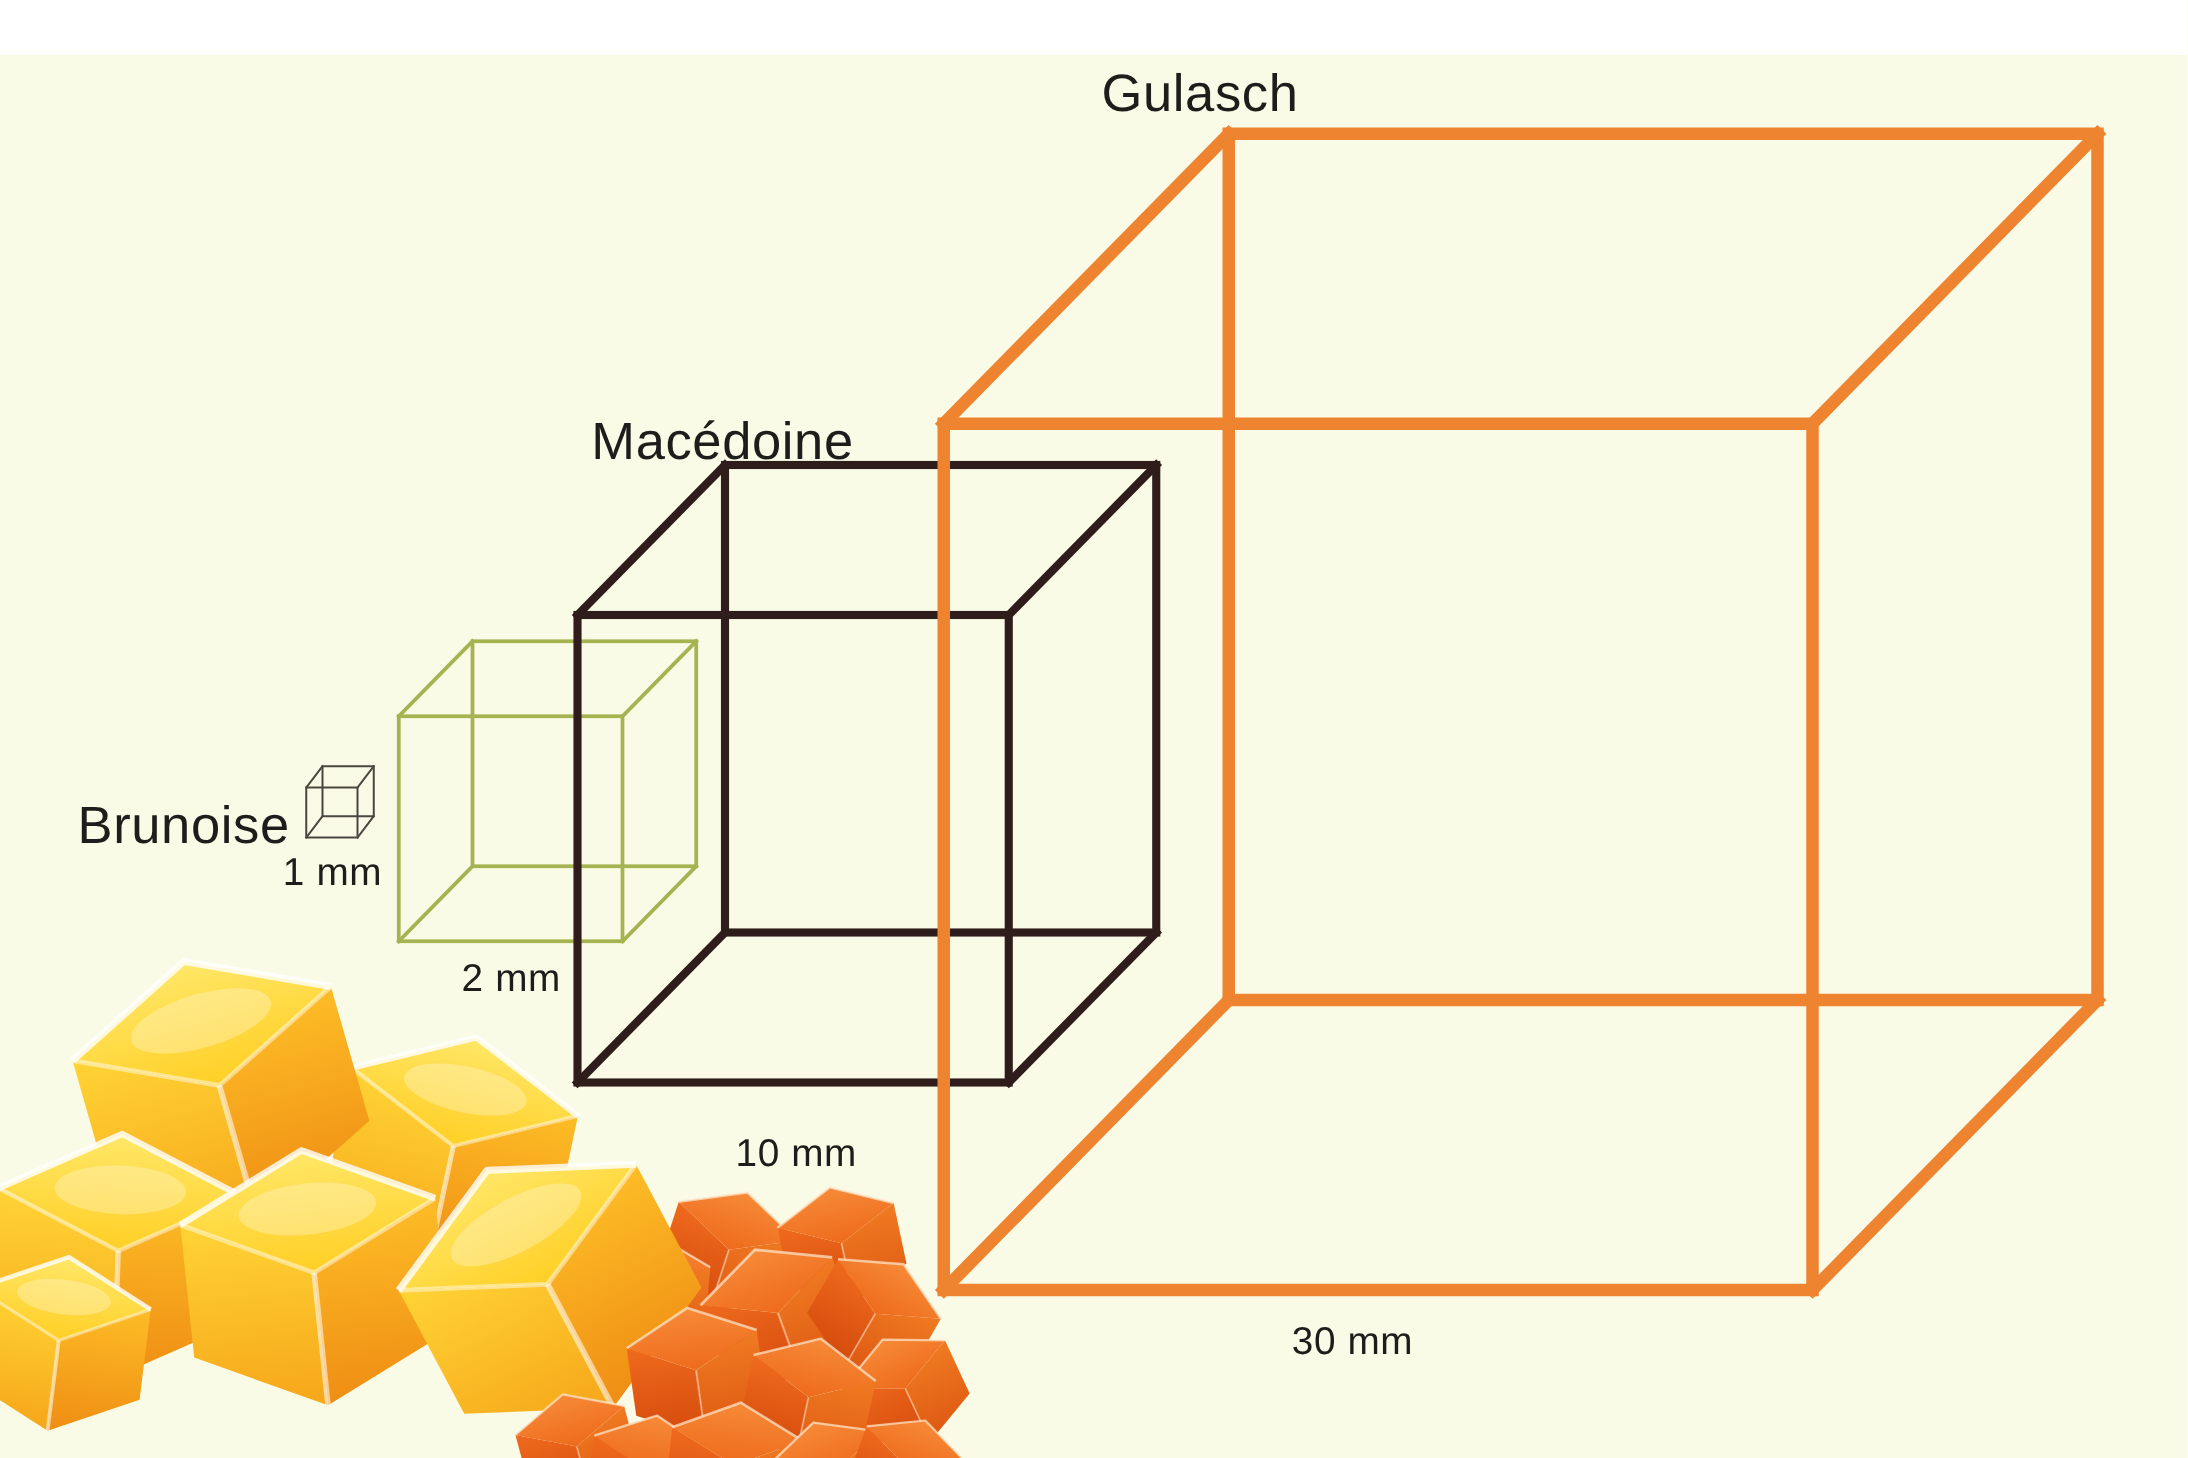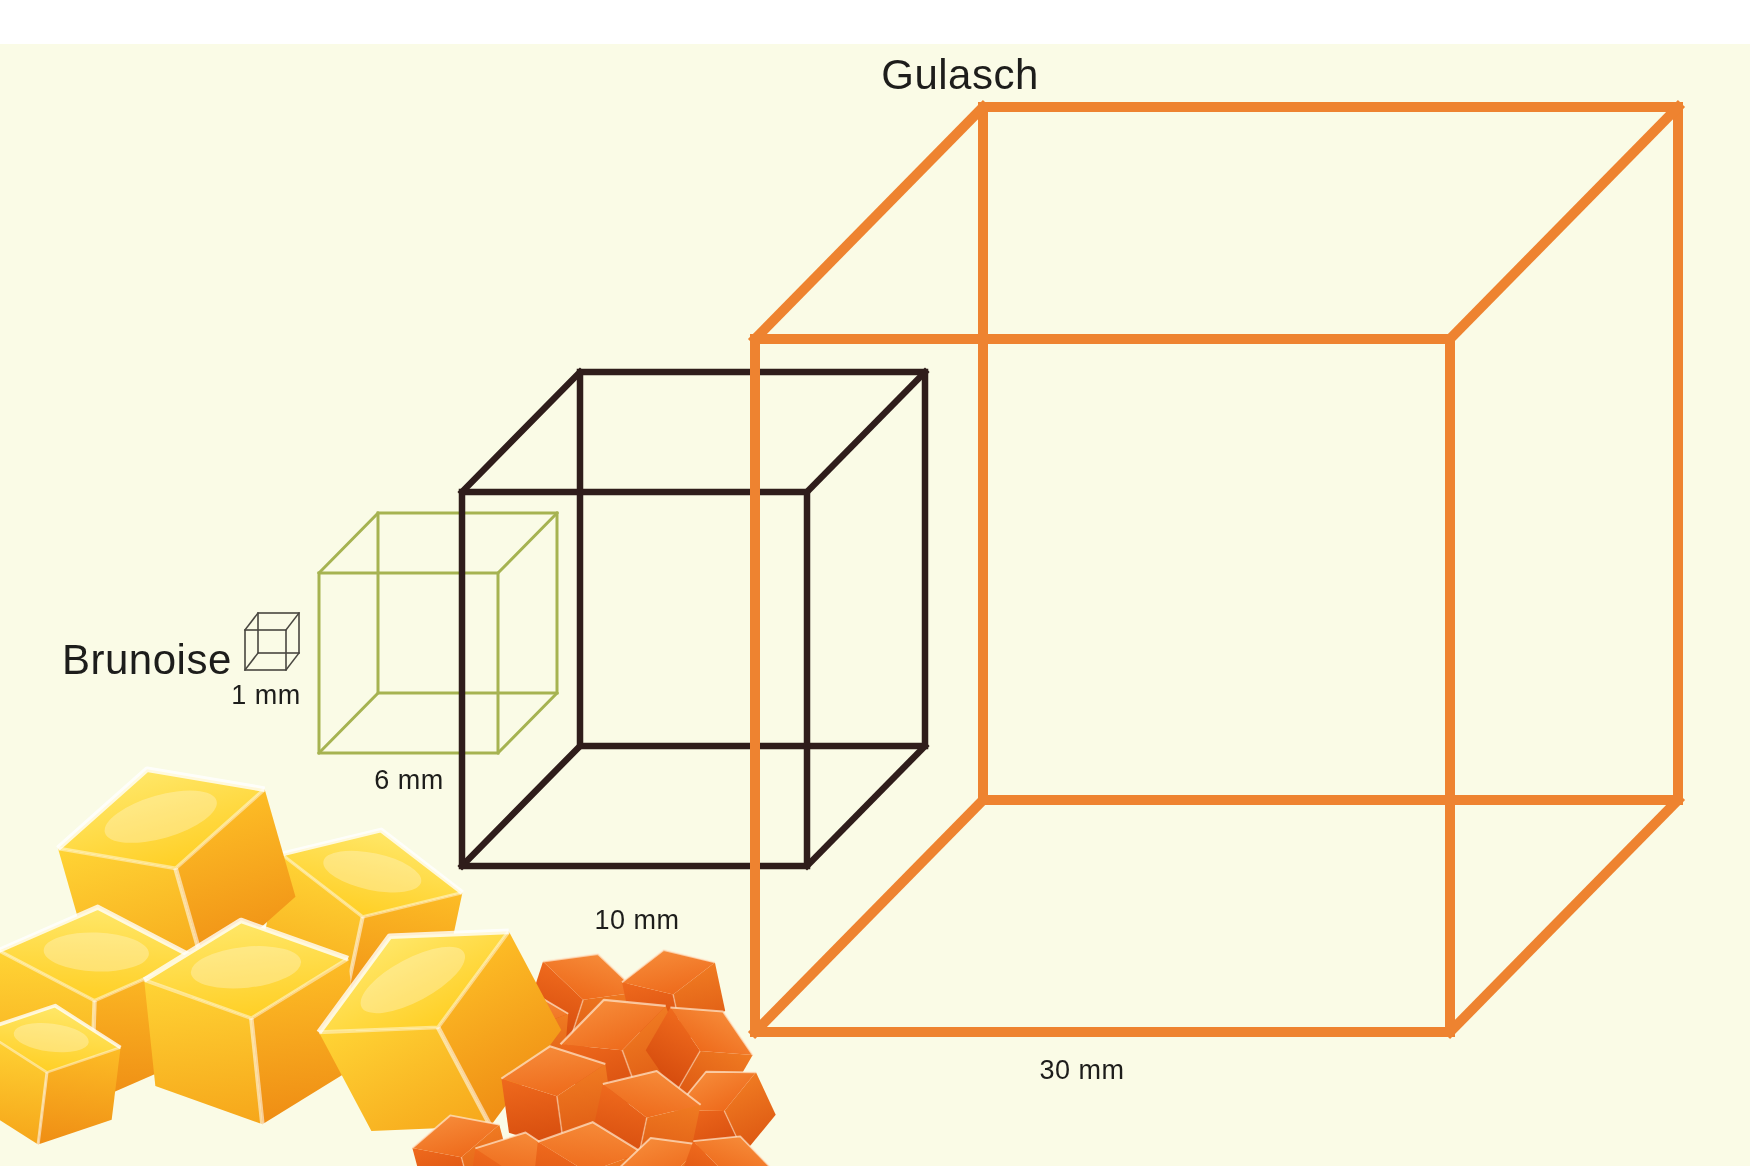--- a/index.html
+++ b/index.html
@@ -15,21 +15,21 @@
   .lbl{
     position:absolute;
     color:var(--text,#1d1d1b);
     white-space:nowrap;
     transform:translateX(-50%);
     font-size:42px;
     line-height:1.1;
     letter-spacing:0.5px;
   }
   .lbl.left{transform:none;}
-  .lbl.size{font-size:27px;letter-spacing:0.5px;}
+  .lbl.size{font-size:31px;letter-spacing:0.5px;}
 </style>
 </head>
 <body>
 
 <div class="stage">
 
   <svg width="1750" height="1166" viewBox="0 0 1750 1166">
     <defs>
       <linearGradient id="ygT" x1="0" y1="0" x2="0" y2="1">
         <stop offset="0" stop-color="#ffe768"></stop>
@@ -133,20 +133,21 @@
       <use href="#ocube" transform="translate(648,1068) rotate(12)"></use>
       <use href="#ocube" transform="translate(460,1108) rotate(-15) scale(0.9)"></use>
       <use href="#ocube" transform="translate(520,1128) rotate(8) scale(0.95)"></use>
       <use href="#ocube" transform="translate(588,1122) rotate(6) scale(1.05)"></use>
       <use href="#ocube" transform="translate(663,1132) rotate(-18) scale(0.95)"></use>
       <use href="#ocube" transform="translate(728,1126) rotate(20) scale(0.85)"></use>
     </g>
   </svg>
 
   <div class="lbl" style="left:960px;top:8px;">Gulasch</div>
+  <div class="lbl" style="left:578px;top:286px;">Macédoine</div>
   <div class="lbl left" style="left:62px;top:593px;">Brunoise</div>
 
   <div class="lbl size" style="left:266px;top:637px;">1 mm</div>
-  <div class="lbl size" style="left:409px;top:722px;">6 mm</div>
+  <div class="lbl size" style="left:409px;top:722px;">2 mm</div>
   <div class="lbl size" style="left:637px;top:862px;">10 mm</div>
   <div class="lbl size" style="left:1082px;top:1012px;">30 mm</div>
 
 </div>
 
 </body></html>

